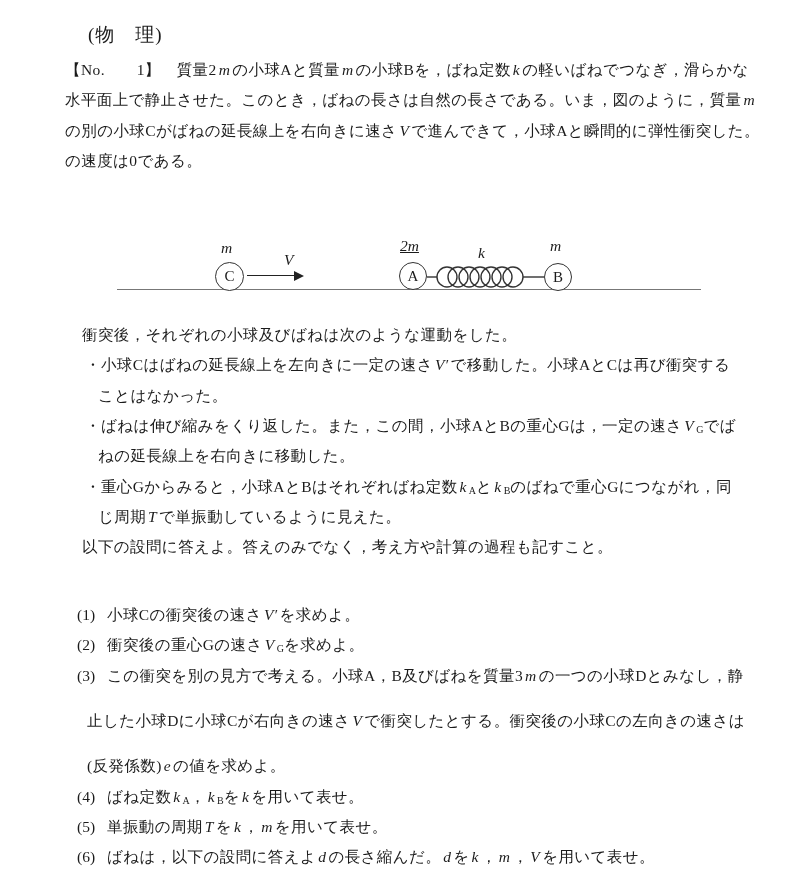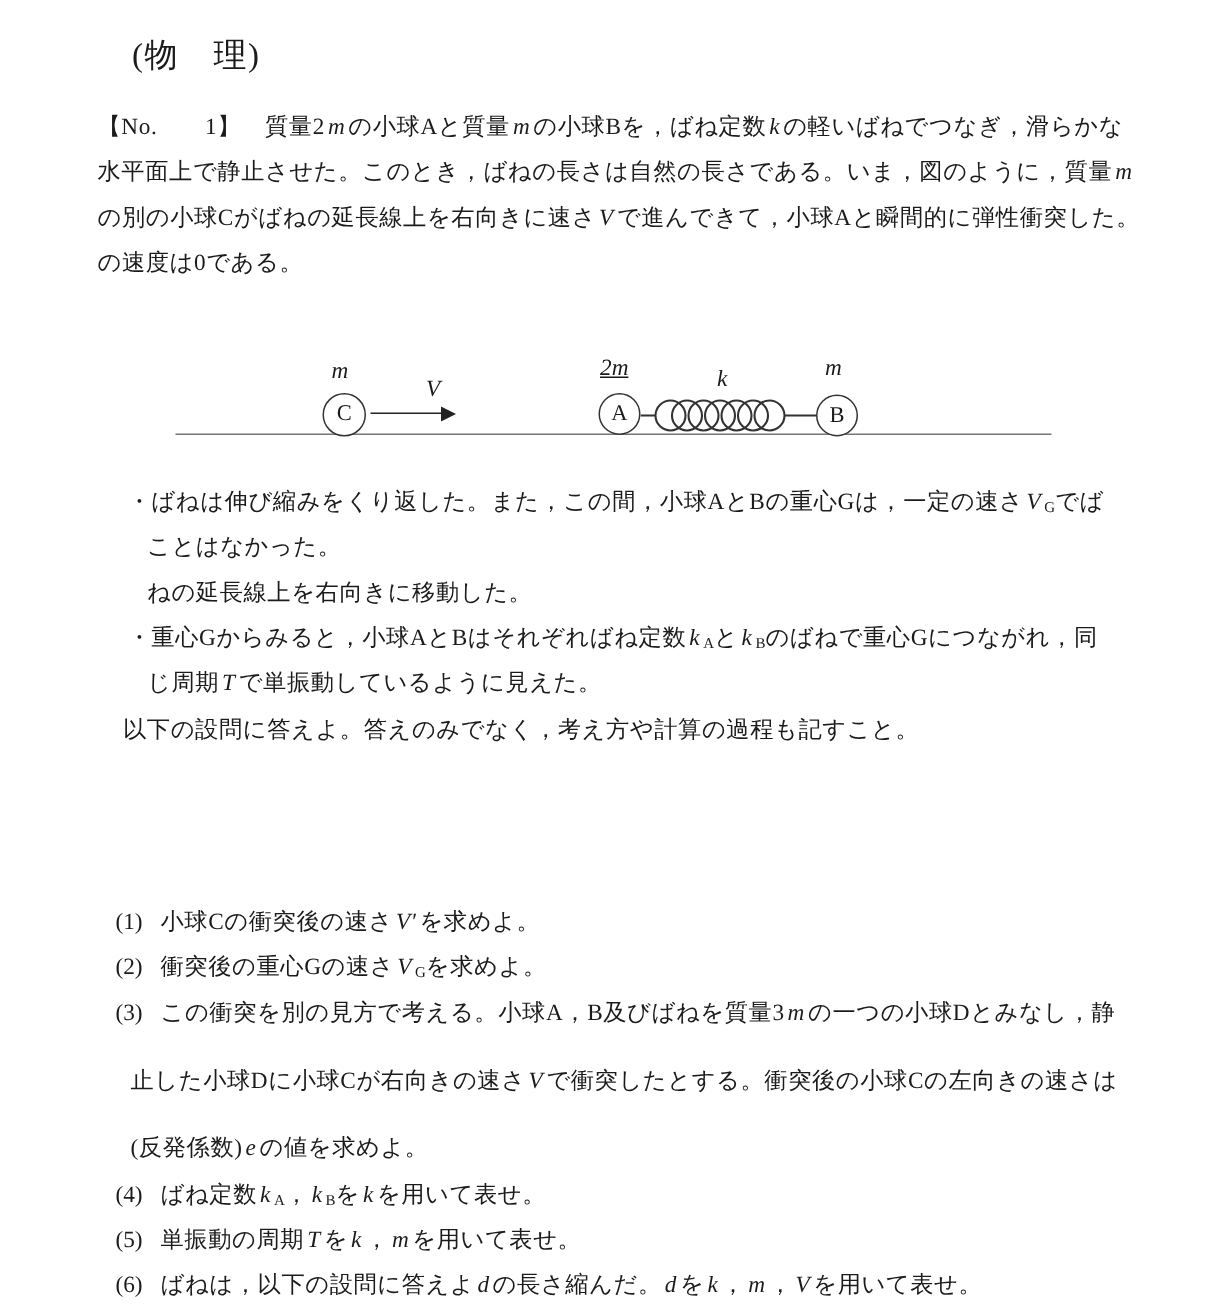--- a/index.html
+++ b/index.html
@@ -11,21 +11,21 @@
   .textblock { position:absolute; white-space:nowrap; font-size:15.5px; letter-spacing:0.4px; }
   .tline { height:30.35px; line-height:30.35px; }
   .ind1 { padding-left:16px; }
   .indb { padding-left:3px; }
   .qind { padding-left:10px;margin-top:15px; }
   .qnum { display:inline-block; width:30px; letter-spacing:0; }
   .seg-n { }
   .seg-i { font-style:italic; padding:0 2px; }
   .seg-s { font-size:10px; vertical-align:-2px; letter-spacing:0; }
   .title {
-    position:absolute; left:88px; top:22px; font-size:22px; letter-spacing:1px;
+    position:absolute; left:88px; top:22px; font-size:19px; letter-spacing:1px;
   }
   
   .figure { position:absolute; left:0; top:230px; width:811px; height:70px; }
   .ground { position:absolute; left:117px; top:59px; width:584px; height:0; border-top:1.5px solid #777; }
   .ball {
     position:absolute; border:1.4px solid #333; border-radius:50%; background:#fff;
     display:flex; align-items:center; justify-content:center; font-size:15px; box-sizing:border-box;
   }
   .ball-c { left:215px; top:32px; width:29px; height:29px; }
   .ball-a { left:399px; top:32px; width:28px; height:28px; }
@@ -43,21 +43,21 @@
   }
   .spring-svg { position:absolute; left:427px; top:33px; }
 </style>
 </head>
 <body>
 
 <div class="page">
 
   <div class="title">(物　理)</div>
 
-  <div class="textblock" style="left:65px; top:70px;">
+  <div class="textblock" style="left:65px; top:55px;">
       <div class="tline"><span class="seg-n">【No.　　1】　質量2</span><span class="seg-i">m</span><span class="seg-n">の小球Aと質量</span><span class="seg-i">m</span><span class="seg-n">の小球Bを，ばね定数</span><span class="seg-i">k</span><span class="seg-n">の軽いばねでつなぎ，滑らかな</span></div>
       <div class="tline"><span class="seg-n">水平面上で静止させた。このとき，ばねの長さは自然の長さである。いま，図のように，質量</span><span class="seg-i">m</span></div>
       <div class="tline"><span class="seg-n">の別の小球Cがばねの延長線上を右向きに速さ</span><span class="seg-i">V</span><span class="seg-n">で進んできて，小球Aと瞬間的に弾性衝突した。</span></div>
       <div class="tline"><span class="seg-n">の速度は0である。</span></div>
     </div>
 
   <div class="figure">
     <div class="ground"></div>
 
     <div class="figlabel lbl-mc">m</div>
@@ -89,22 +89,24 @@
     </svg>
     <div class="figlabel lbl-k">k</div>
 
     <div class="figlabel lbl-mb">m</div>
     <div class="ball ball-b">
       <span>B</span>
     </div>
   </div>
 
   <div class="textblock" style="left:82px; top:320px;">
+      <div class="tline"><span class="seg-n">衝突後，それぞれの小球及びばねは次のような運動をした。</span></div>
+      <div class="tline indb"><span class="seg-n">・小球Cはばねの延長線上を左向きに一定の速さ</span><span class="seg-i">V′</span><span class="seg-n">で移動した。小球AとCは再び衝突する</span></div>
+      <div class="tline ind1"><span class="seg-n">ことはなかった。</span></div>
       <div class="tline indb"><span class="seg-n">・ばねは伸び縮みをくり返した。また，この間，小球AとBの重心Gは，一定の速さ</span><span class="seg-i">V</span><span class="seg-s">G</span><span class="seg-n">でば</span></div>
-      <div class="tline ind1"><span class="seg-n">ことはなかった。</span></div>
       <div class="tline ind1"><span class="seg-n">ねの延長線上を右向きに移動した。</span></div>
       <div class="tline indb"><span class="seg-n">・重心Gからみると，小球AとBはそれぞればね定数</span><span class="seg-i">k</span><span class="seg-s">A</span><span class="seg-n">と</span><span class="seg-i">k</span><span class="seg-s">B</span><span class="seg-n">のばねで重心Gにつながれ，同</span></div>
       <div class="tline ind1"><span class="seg-n">じ周期</span><span class="seg-i">T</span><span class="seg-n">で単振動しているように見えた。</span></div>
       <div class="tline"><span class="seg-n">以下の設問に答えよ。答えのみでなく，考え方や計算の過程も記すこと。</span></div>
     </div>
 
   <div class="textblock" style="left:77px; top:600px;">
       <div class="tline"><span class="qnum">(1)</span><span class="seg-n">小球Cの衝突後の速さ</span><span class="seg-i">V′</span><span class="seg-n">を求めよ。</span></div>
       <div class="tline"><span class="qnum">(2)</span><span class="seg-n">衝突後の重心Gの速さ</span><span class="seg-i">V</span><span class="seg-s">G</span><span class="seg-n">を求めよ。</span></div>
       <div class="tline"><span class="qnum">(3)</span><span class="seg-n">この衝突を別の見方で考える。小球A，B及びばねを質量3</span><span class="seg-i">m</span><span class="seg-n">の一つの小球Dとみなし，静</span></div>

